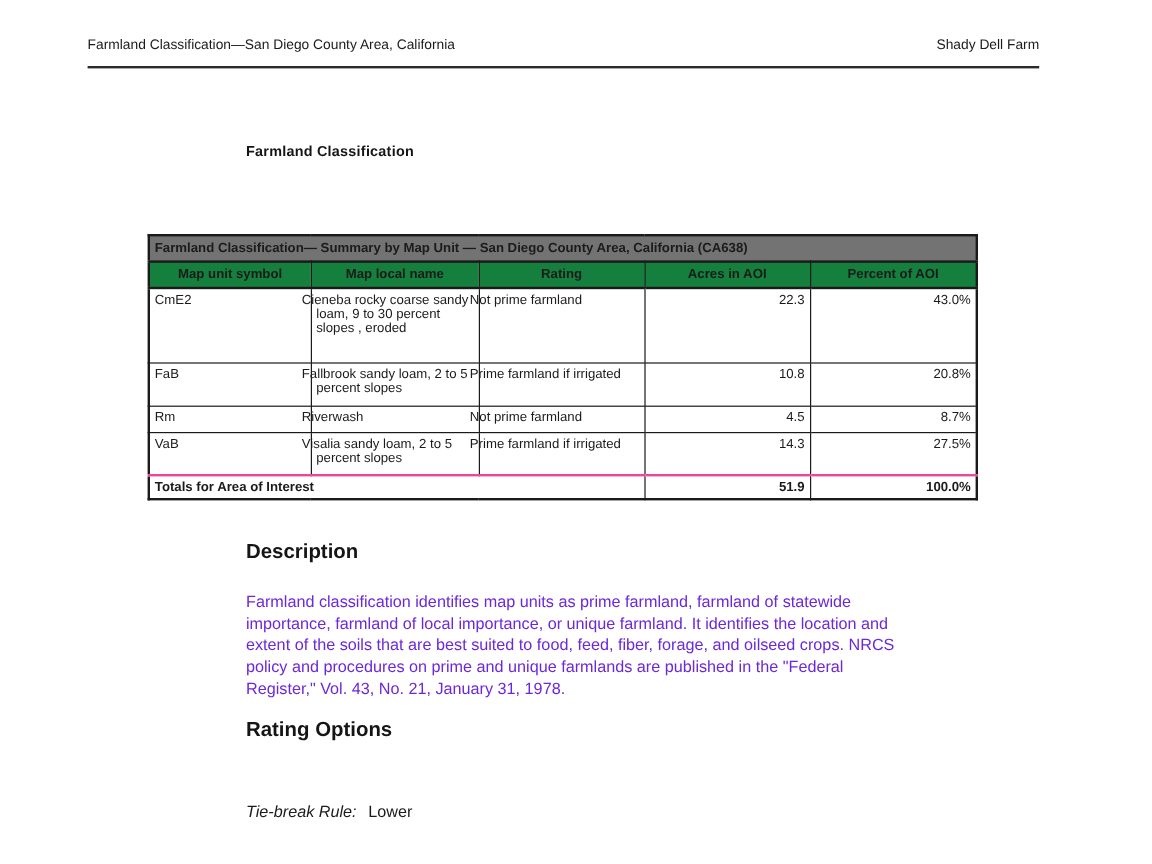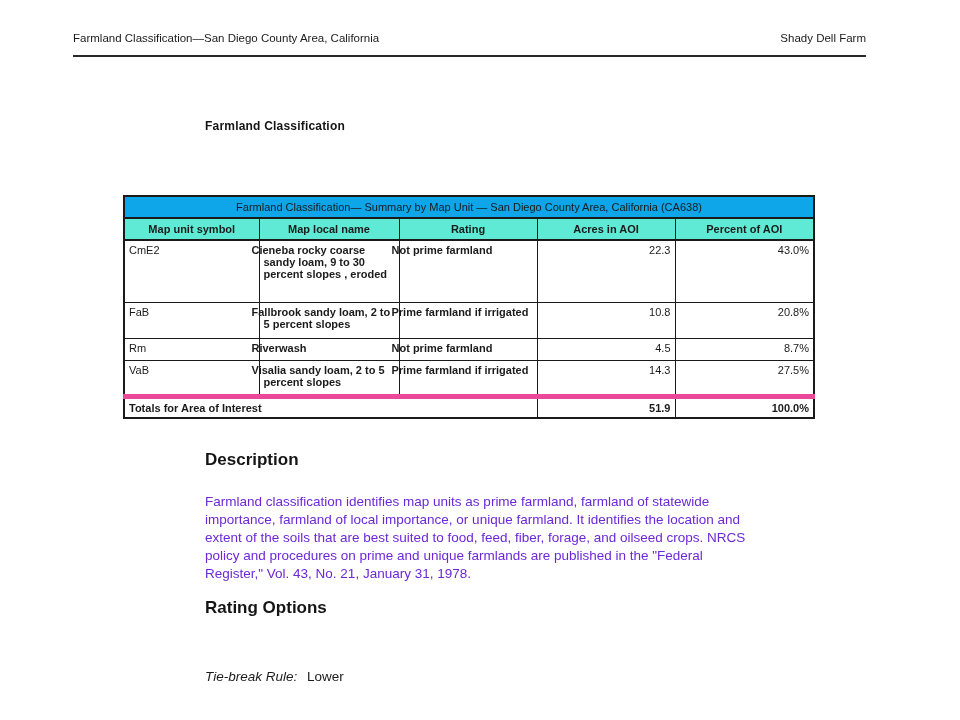--- a/index.html
+++ b/index.html
@@ -44,41 +44,41 @@
   table.summary col.c3 { width: 138px; }
   table.summary col.c4 { width: 138px; }
   table.summary col.c5 { width: 139px; }
   table.summary td, table.summary th {
     border: 1px solid #1a1a1a;
     padding: 3px 4px;
     vertical-align: top;
   }
   table.summary { border: 2px solid #1a1a1a; }
   tr.t-title td {
-    background: #0ea5e9;
-    text-align: center; font-weight: normal;
+    background: #737373;
+    text-align: left; font-weight: bold;
     height: 22px; vertical-align: middle;
     border-bottom: 2px solid #1a1a1a;
   }
   tr.t-head th {
-    background: #5eead4;
+    background: #15803d;
     text-align: center; font-weight: bold;
     height: 22px; vertical-align: middle;
     border-bottom: 2px solid #1a1a1a;
   }
   td.c-name, td.c-rating {
-    padding-left: 16px; text-indent: -12px; font-weight: bold;
+    padding-left: 16px; text-indent: -12px;
   }
   td.c-num { text-align: right; padding-right: 8px; }
   tr.r1 td { height: 62px; }
   tr.r2 td { height: 36px; }
   tr.r3 td { height: 22px; }
   tr.r4 td { height: 36px; }
   tr.t-total td {
-    border-top: 5px solid #ec4899;
+    border-top: 2px solid #ec4899;
     font-weight: bold;
     height: 20px; vertical-align: middle;
   }
   
   .sec-heading {
     position: absolute; left: 205px;
     font-size: 17px; font-weight: bold; color: #151515;
   }
   .sec-heading.desc { top: 450px; }
   .sec-heading.rating { top: 598px; }

